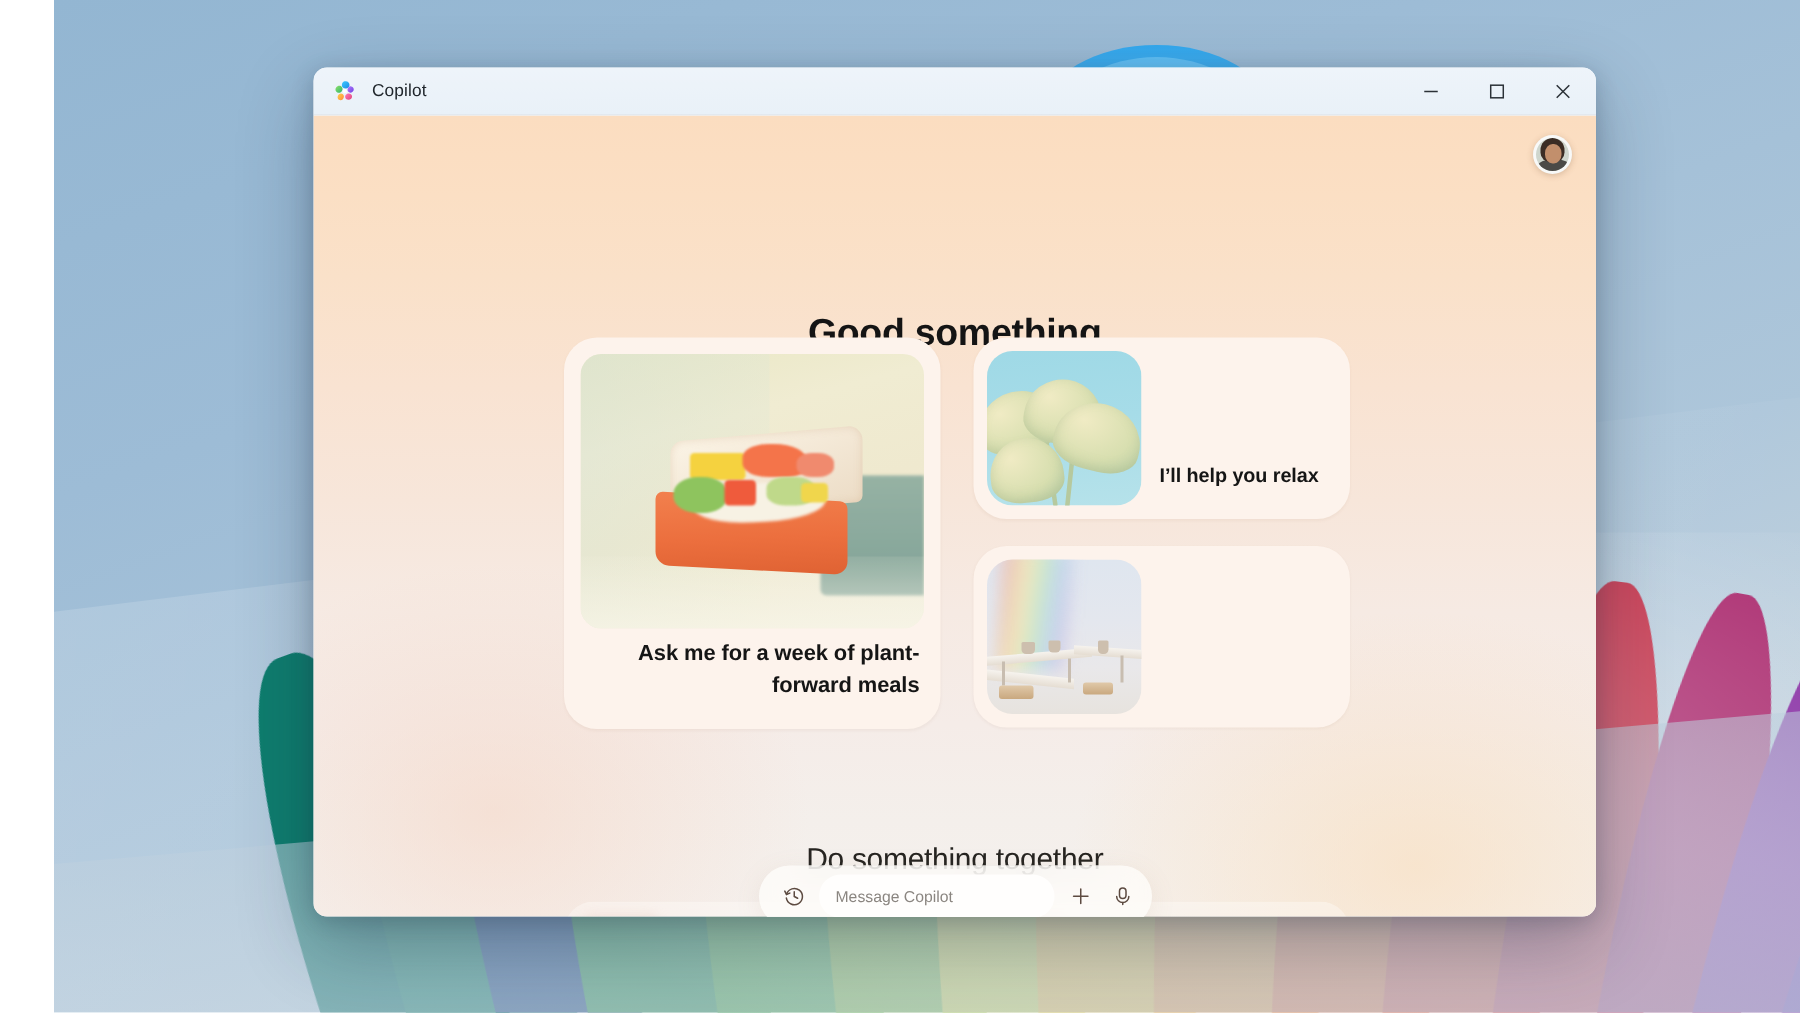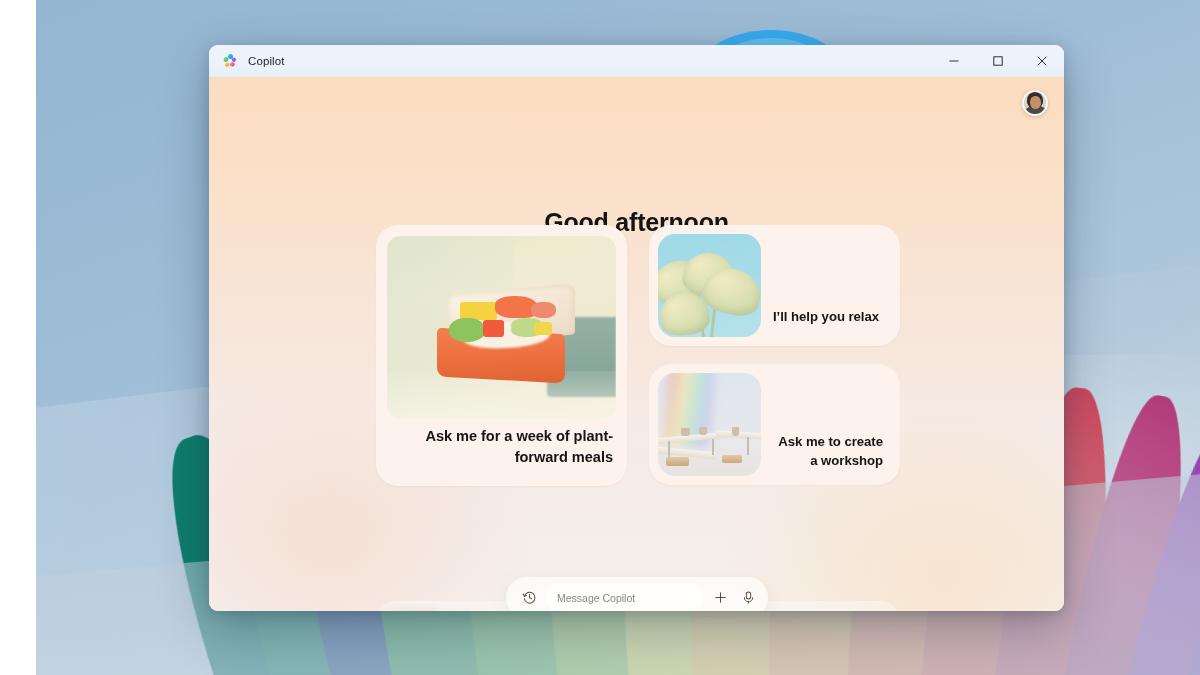--- a/index.html
+++ b/index.html
@@ -414,21 +414,21 @@
       <div id="glow-left"></div>
       <div id="glow-right"></div>
 
       <div id="avatar">
         <div class="bg-top"></div>
         <div class="body"></div>
         <div class="hair"></div>
         <div class="skin"></div>
       </div>
 
-      <div id="greeting">Good afternoon</div>
+      <div id="greeting">Good something</div>
 
       <div id="cards">
 
         <div class="card" id="card-meals">
           <div class="thumb" id="thumb-meals">
             <div class="sky"></div>
             <div class="wall"></div>
             <div class="shadowpatch"></div>
             <div class="tablecloth"></div>
             <div class="box-lid"></div>
@@ -469,26 +469,26 @@
               <div class="tabletop" style="left:-8%;top:74%;width:64%;height:7%;transform:skewY(6deg);"></div>
               <div class="tleg" style="left:10%;top:66%;width:2px;height:16%;"></div>
               <div class="tleg" style="left:52%;top:64%;width:2px;height:16%;"></div>
               <div class="tleg" style="left:86%;top:62%;width:2px;height:18%;"></div>
               <div class="pot" style="left:22%;top:53%;width:9%;height:8%;"></div>
               <div class="pot" style="left:40%;top:52%;width:8%;height:8%;"></div>
               <div class="pot" style="left:72%;top:52%;width:7%;height:9%;"></div>
               <div class="stool" style="left:8%;top:82%;width:22%;height:8%;"></div>
               <div class="stool" style="left:62%;top:80%;width:20%;height:7%;"></div>
             </div>
-            <div class="card-label label-small" id="label-workshop">Ask me to create a workshop</div>
           </div>
 
         </div>
       </div>
 
+      <div id="section-title">Do something together</div>
 
       <div id="faded-row">
         <div class="faded-card">
             <div class="ph"></div>
           </div>
         <div class="faded-card">
             <div class="ph"></div>
           </div>
       </div>
 

